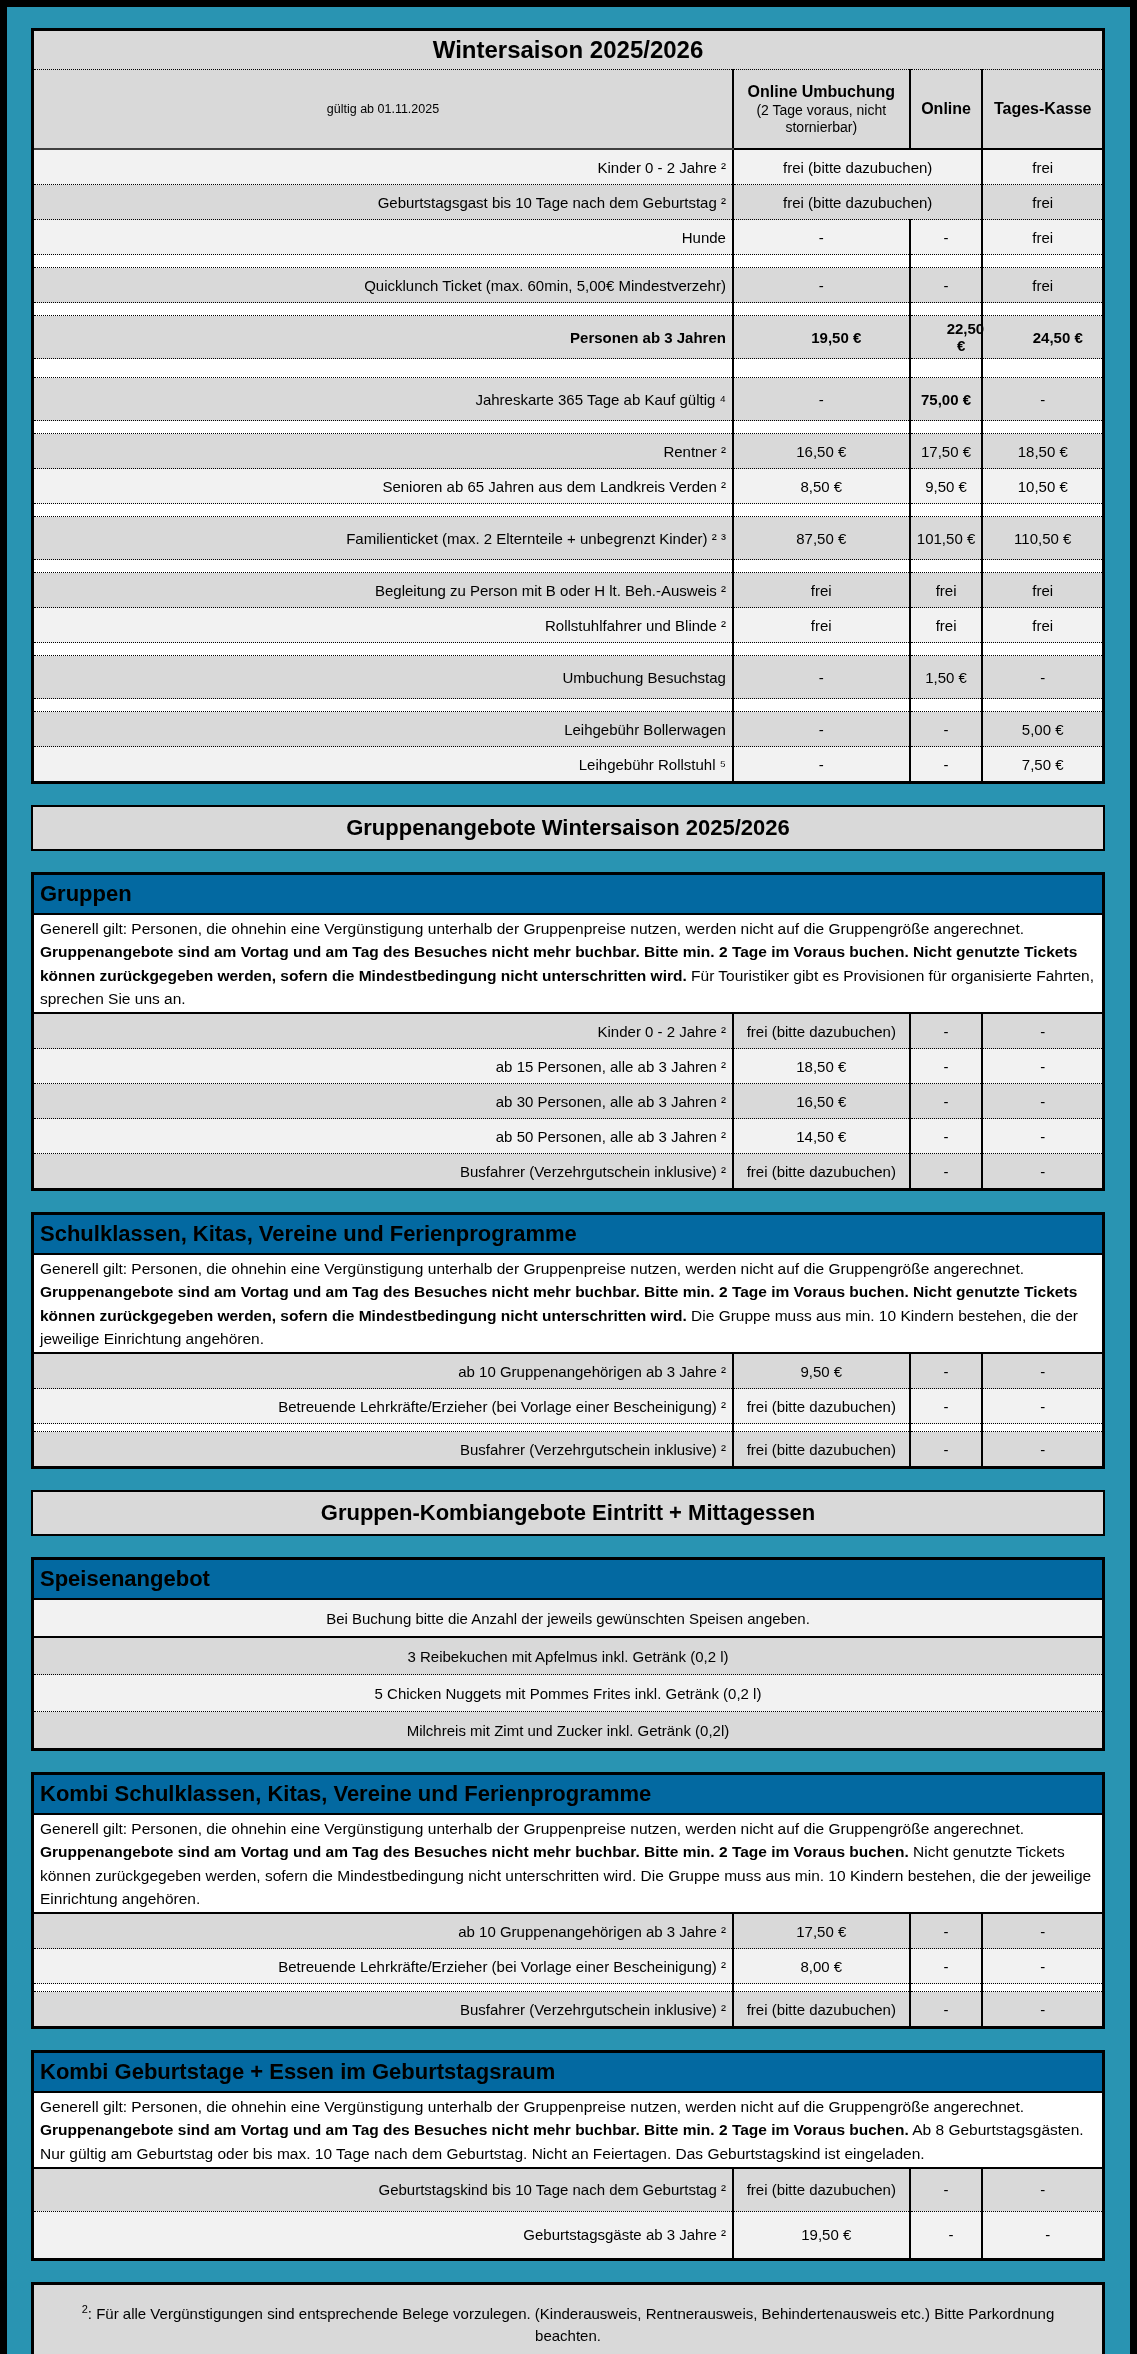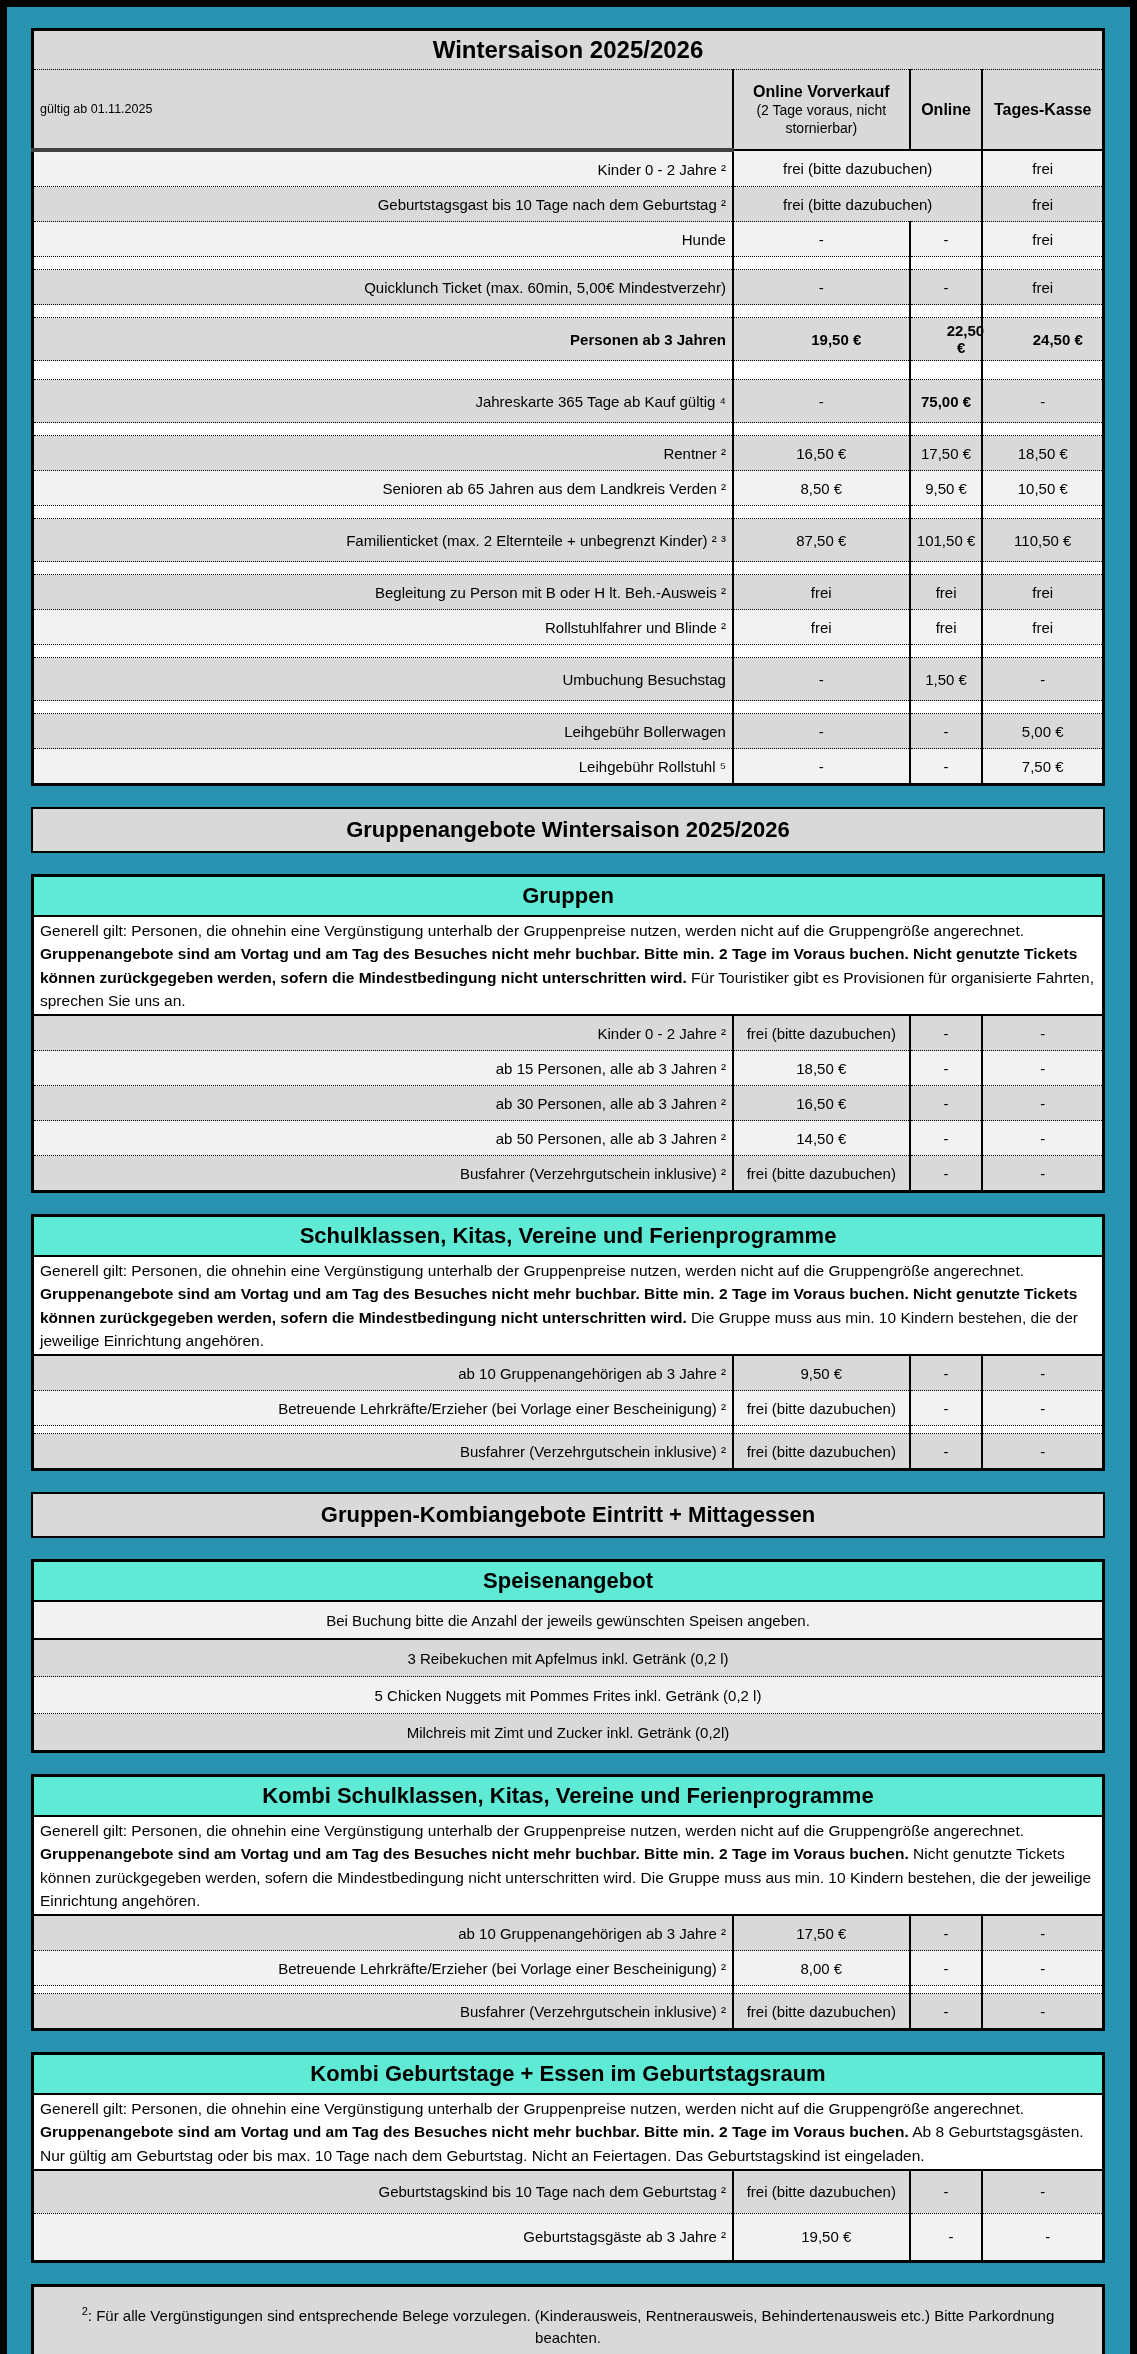--- a/index.html
+++ b/index.html
@@ -44,28 +44,28 @@
   .bold-cell { font-weight: bold; }
   
   table.pt tbody tr td { border-top: 1px dotted #000; }
   table.pt tbody tr:first-child td { border-top: none; }
   
   td.t-title {
     background: #D9D9D9; text-align: center; font-weight: bold;
     font-size: 24px; height: 34px; border-bottom: 1px dotted #000; margin-left: 12px;
   }
   td.t-subtitle {
-    background: #5eead4; text-align: center; font-weight: bold;
+    background: #0369a1; text-align: left; font-weight: bold;
     font-size: 22px; height: 34px; border-bottom: 2px solid #000;
   }
   
   td.h-label {
-    background: #D9D9D9; vertical-align: bottom; text-align: left;
+    background: #D9D9D9; vertical-align: bottom; text-align: center;
     font-size: 12.5px; padding: 2px 2px 3px 6px; height: 74px;
-    border-bottom: 4px solid #404040;
+    border-bottom: 2px solid #404040;
   }
   td.h-col {
     background: #D9D9D9; border: 2px solid #000; text-align: center;
     font-size: 14px; line-height: 1.25; padding: 4px 2px;
   }
   .h-col-main { font-weight: bold; font-size: 16px; display: block; }
   
   td.t-note {
     background: #fff; text-align: left; font-size: 15.5px;
     line-height: 1.5; padding: 7px 10px; border-bottom: 2px solid #000;
@@ -100,21 +100,21 @@
         <col style="width:6.8%">
         <col style="width:11.3%">
       </colgroup>
     <tbody>
       <tr>
         <td class="t-title" colspan="4">Wintersaison 2025/2026</td>
       </tr>
       <tr>
         <td class="h-label">gültig ab 01.11.2025</td>
         <td class="h-col">
-          <span class="h-col-main">Online Vorverkauf</span>
+          <span class="h-col-main">Online Umbuchung</span>
           <span>(2 Tage voraus, nicht stornierbar)</span>
         </td>
         <td class="h-col">
           <span class="h-col-main">Online</span>
         </td>
         <td class="h-col">
           <span class="h-col-main">Tages-Kasse</span>
         </td>
       </tr>
 

